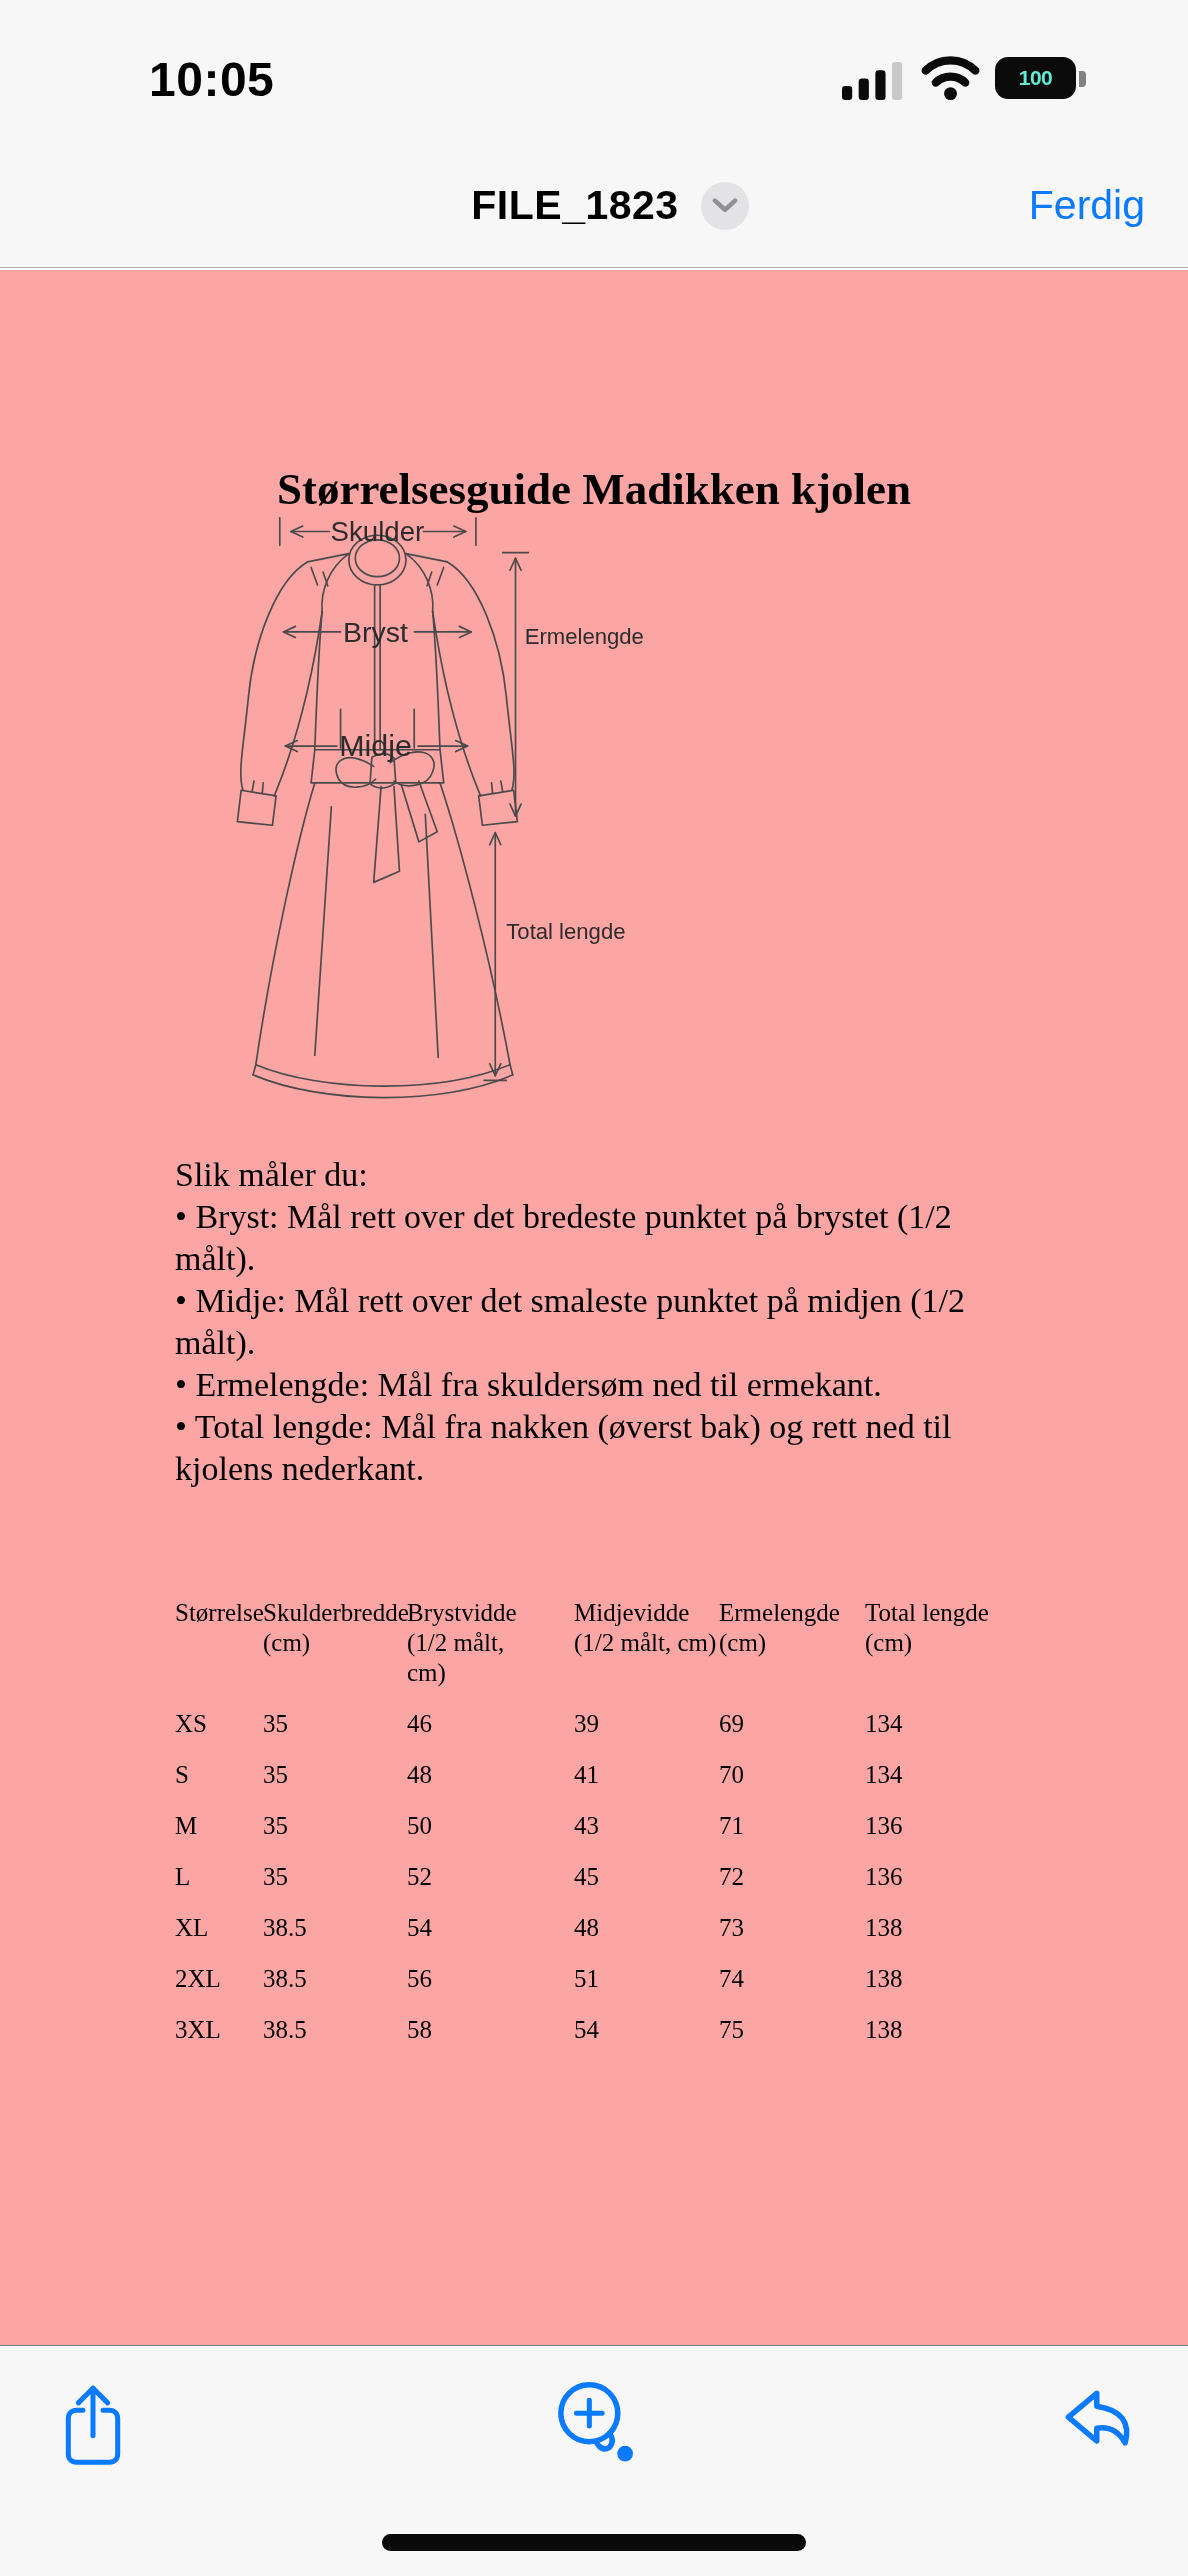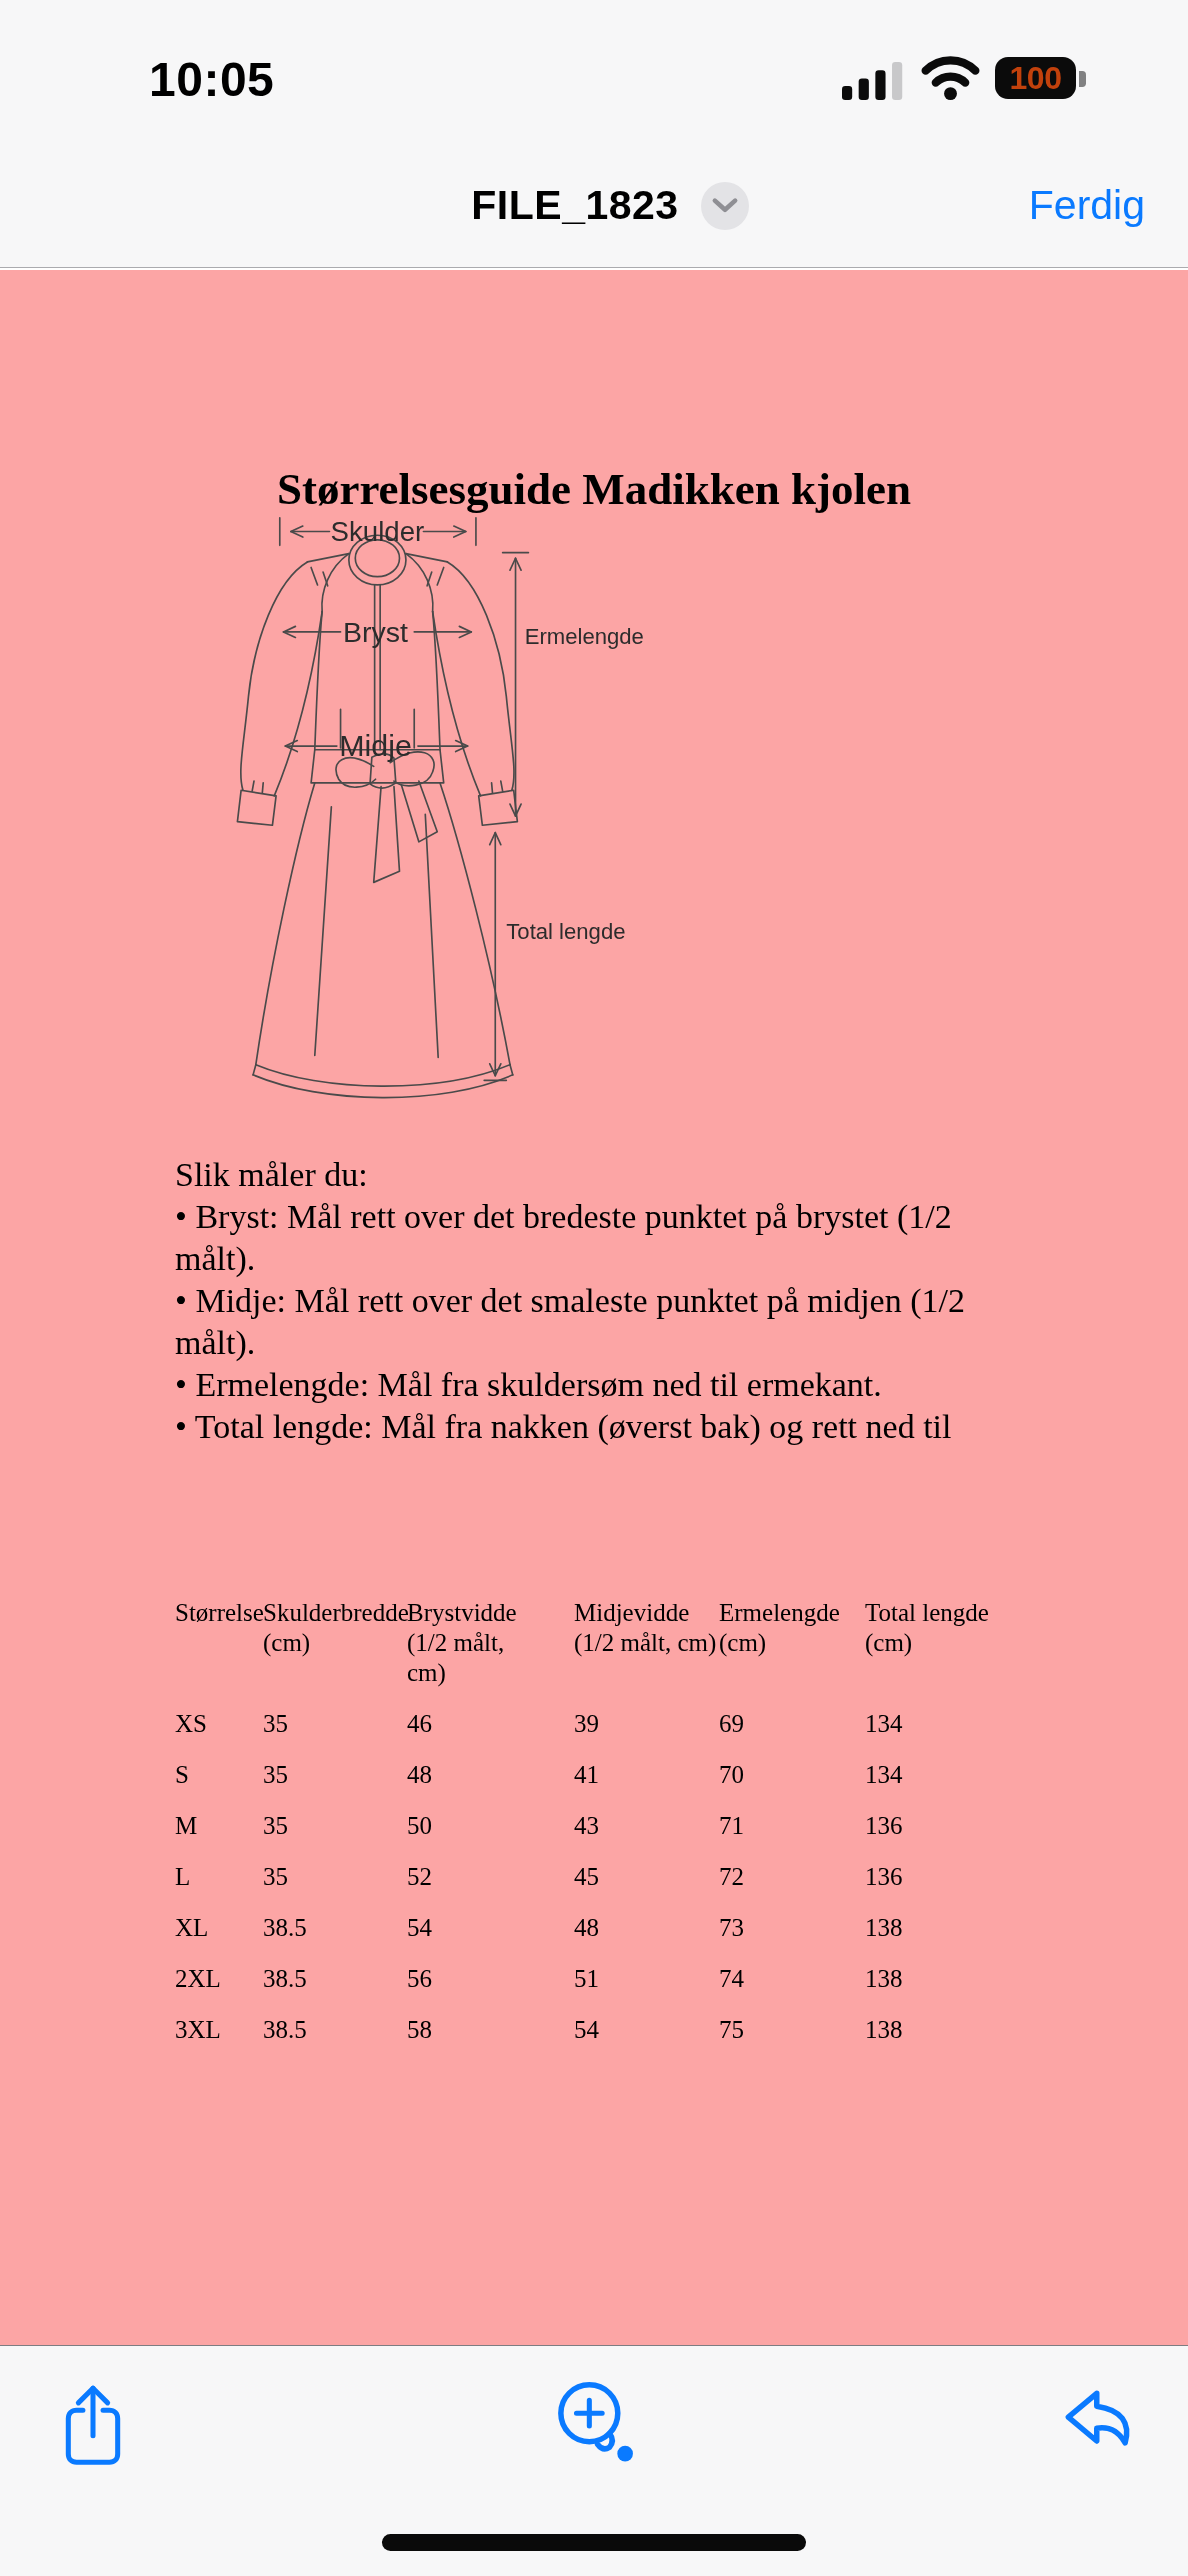--- a/index.html
+++ b/index.html
@@ -15,21 +15,21 @@
     position:relative;background:#ffffff;overflow:hidden;
     font-family:"Liberation Sans",sans-serif;color:var(--ink);
   }
   .abs{position:absolute;}
 
   
   .chrome-top{left:0;top:0;width:1188px;height:268px;background:var(--chrome);border-bottom:1.8px solid var(--sep);}
   .time{left:149px;top:52px;font-size:48px;font-weight:700;letter-spacing:0.5px;}
   .battery-pill{left:995px;top:57px;width:81px;height:42px;background:#0b0b0b;border-radius:13px;
     display:flex;align-items:center;justify-content:center;}
-  .battery-pill span{color:#c2410c;font-size:32px;font-weight:700;letter-spacing:-0.5px;}
+  .battery-pill span{color:#5eead4;font-size:21px;font-weight:700;letter-spacing:-0.5px;}
   .battery-nub{left:1079px;top:71px;width:7.4px;height:15.7px;background:#0b0b0b;opacity:.5;border-radius:0 3.7px 3.7px 0;}
 
   
   .nav-row{left:0;top:177px;width:1188px;height:57px;display:flex;align-items:center;justify-content:center;gap:22px;margin-left:16px;}
   .nav-title{font-size:41px;font-weight:700;letter-spacing:0.5px;}
   .chev-btn{width:48px;height:48px;border-radius:50%;background:#e3e3e6;display:flex;align-items:center;justify-content:center;border:none;}
   .done-btn{right:43px;top:182px;font-size:41px;font-weight:500;color:var(--accent);background:none;border:none;}
 
   
   .doc-title{left:0;top:463px;width:1188px;text-align:center;
@@ -161,20 +161,21 @@
   </svg>
 
   <div class="abs howto" style="left:175px;top:884px;">
       <div>Slik måler du:</div>
       <div>• Bryst: Mål rett over det bredeste punktet på brystet (1/2</div>
       <div>målt).</div>
       <div>• Midje: Mål rett over det smaleste punktet på midjen (1/2</div>
       <div>målt).</div>
       <div>• Ermelengde: Mål fra skuldersøm ned til ermekant.</div>
       <div>• Total lengde: Mål fra nakken (øverst bak) og rett ned til</div>
+      <div>kjolens nederkant.</div>
     </div>
 
   <div class="abs size-table" style="left:175px;top:1328px;">
     <div class="t-row t-head">
         <div class="t-cell c0">
           <div>Størrelse</div>
           <div>&nbsp;</div>
         </div>
         <div class="t-cell c1">
           <div>Skulderbredde</div>

